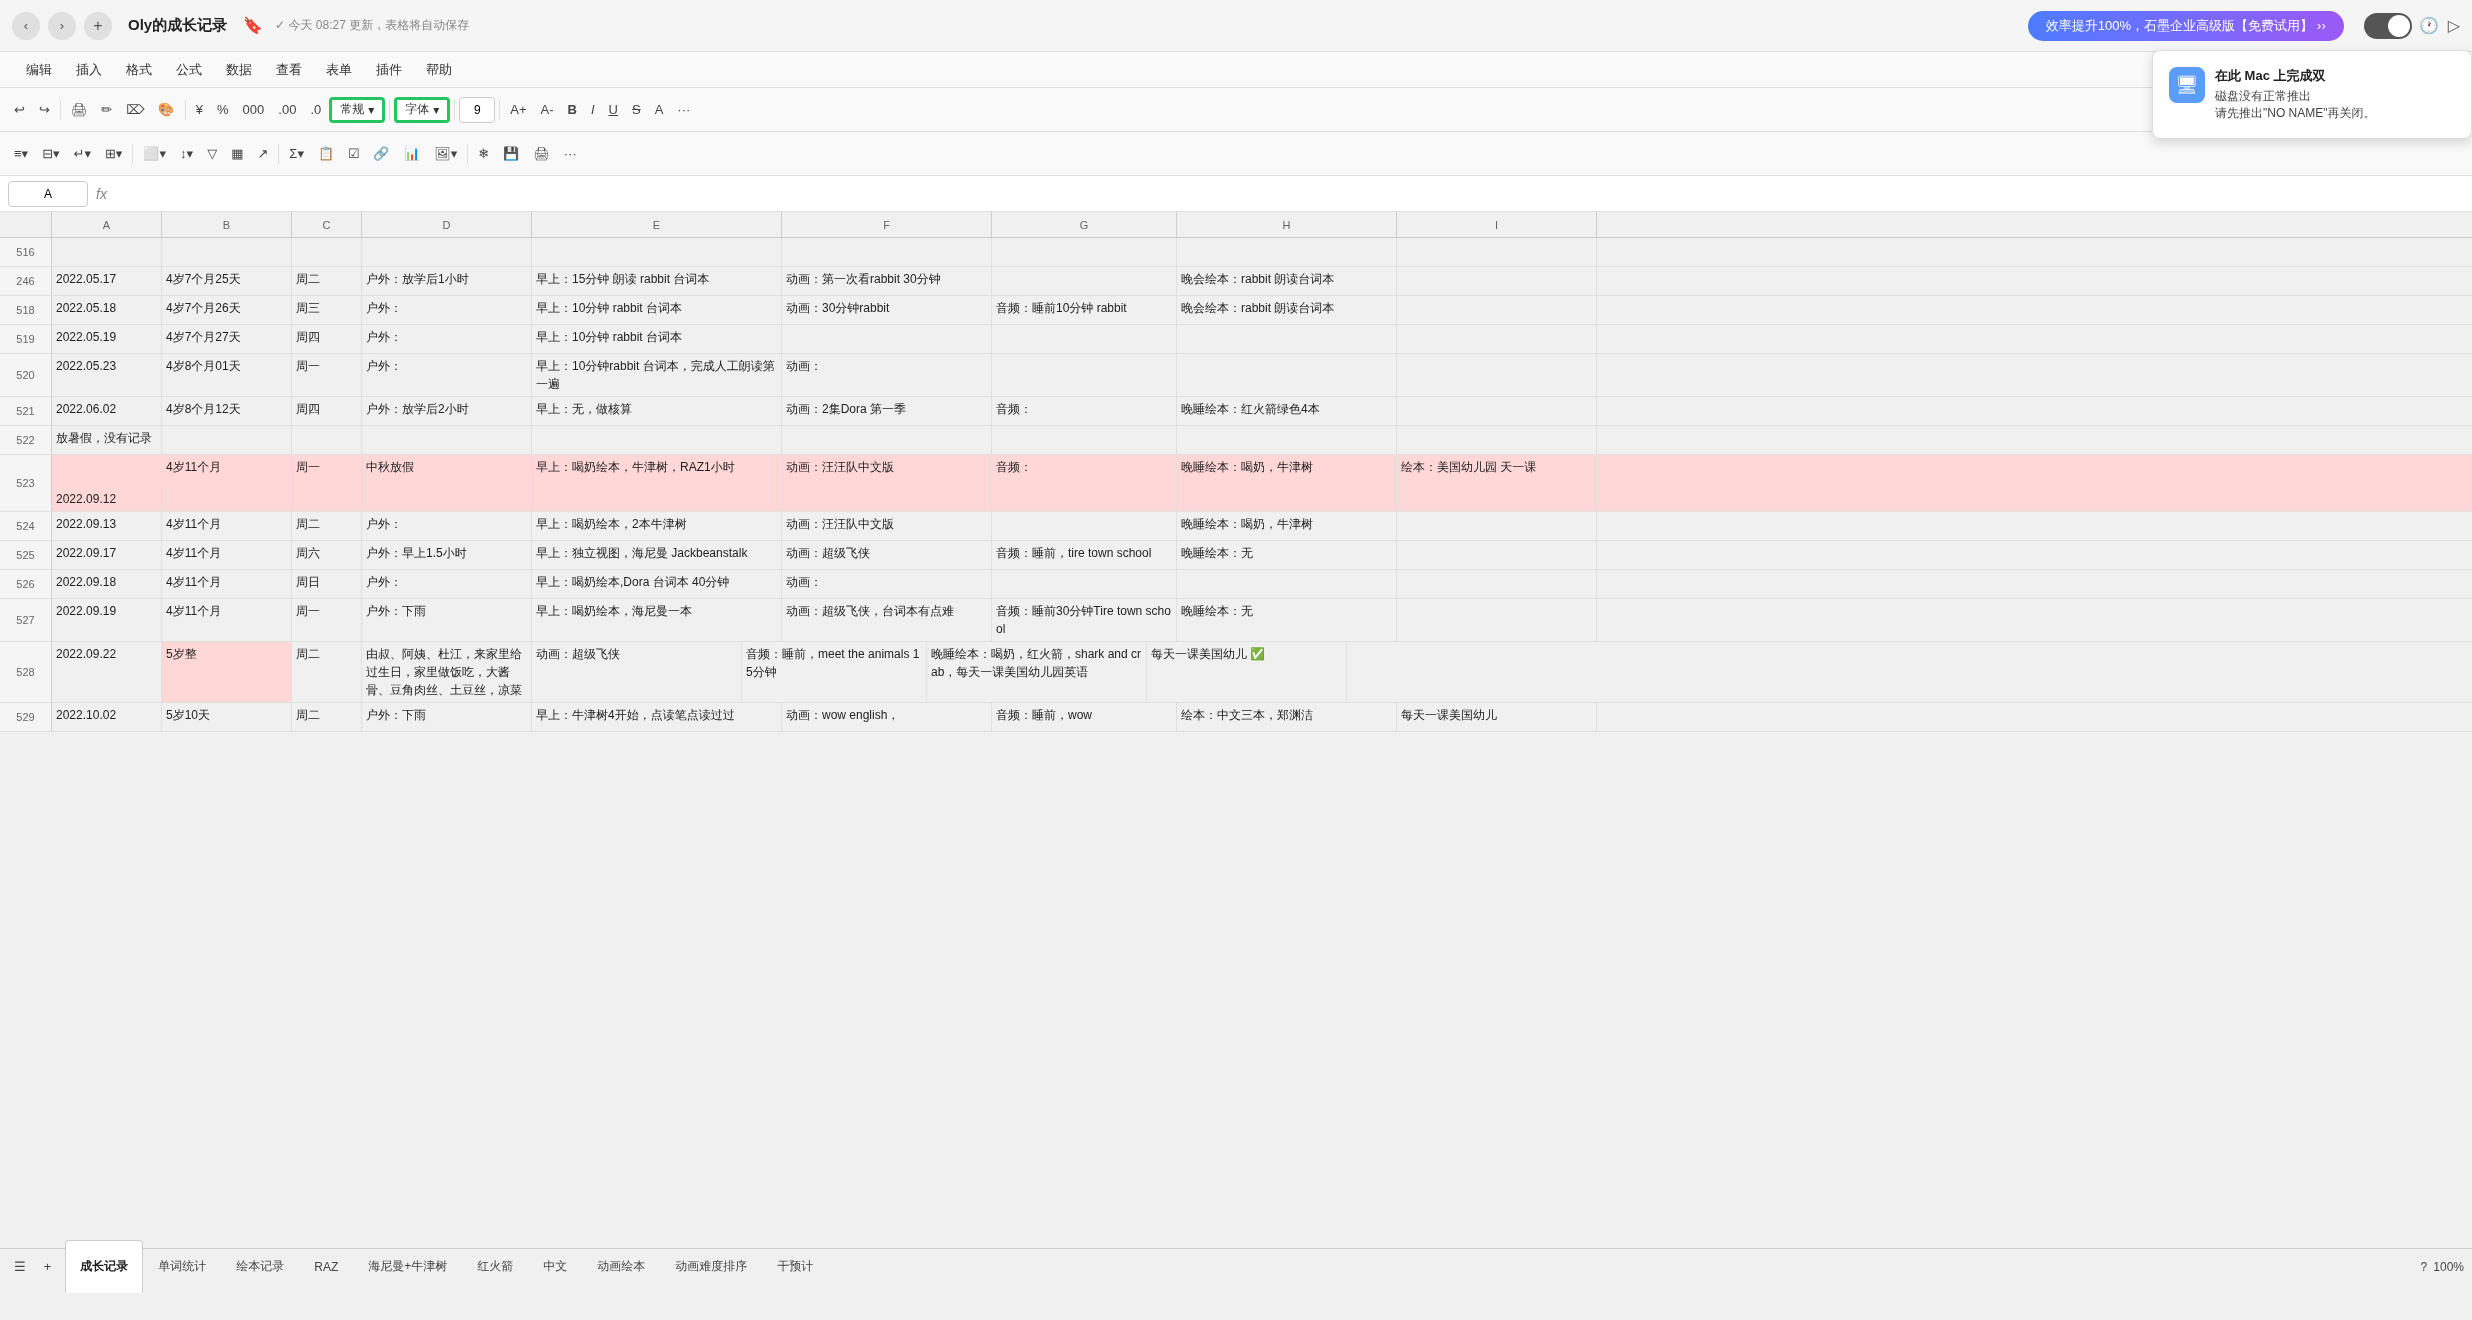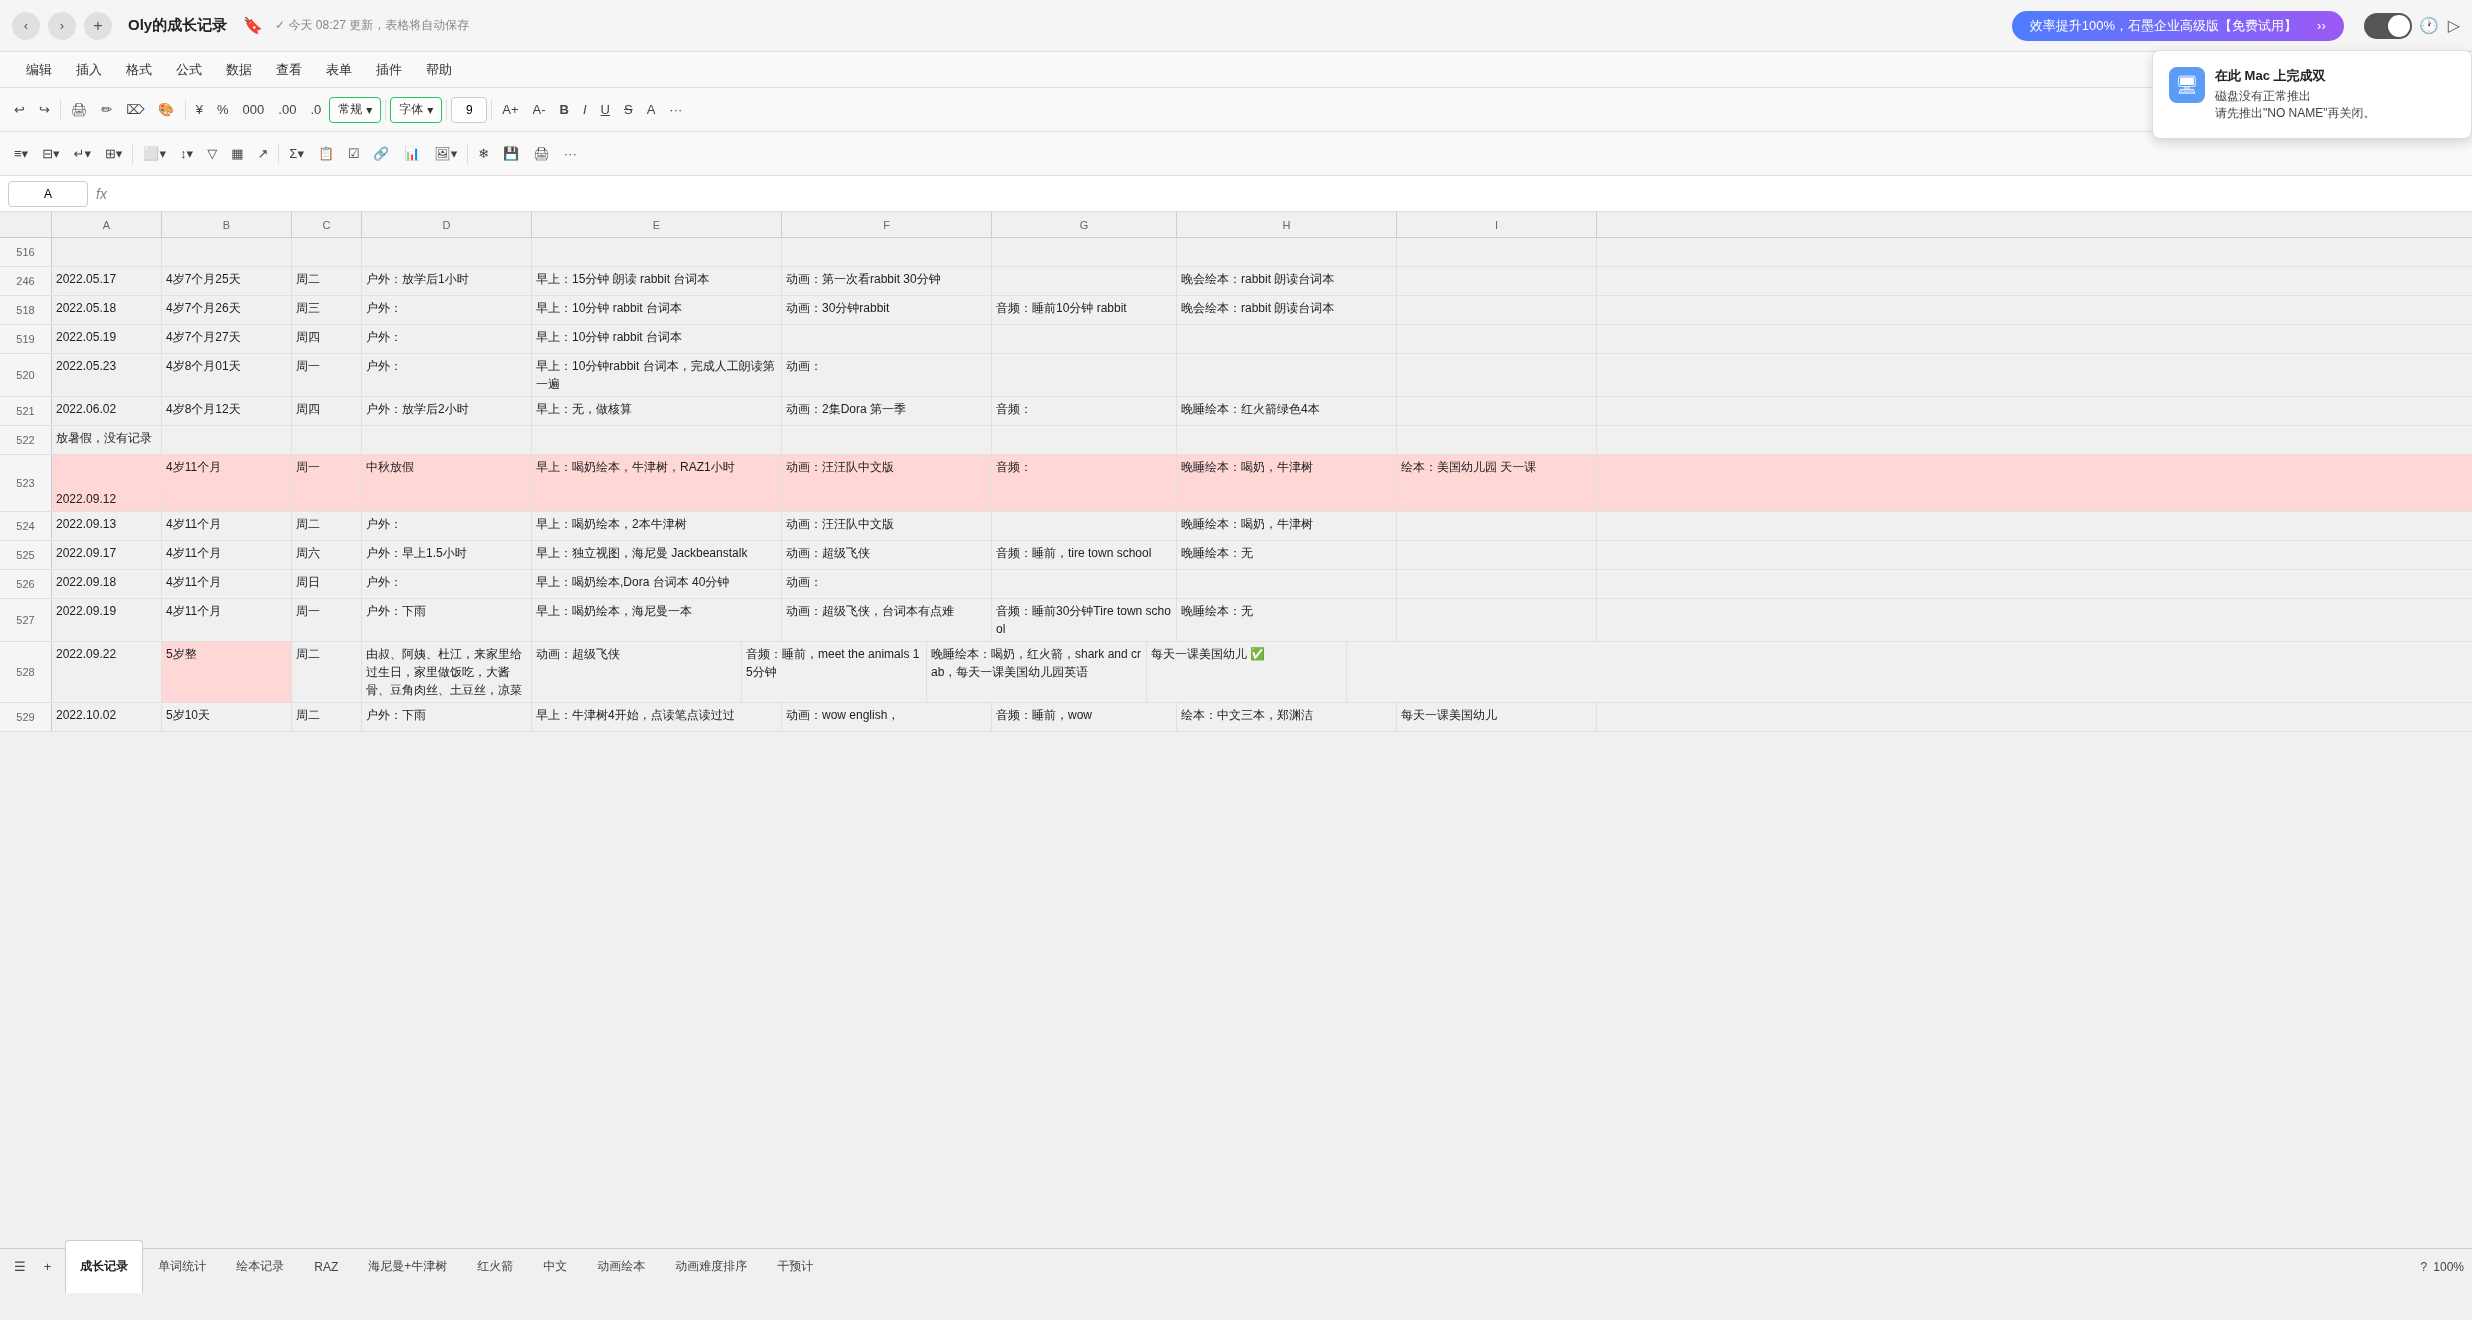--- a/index.html
+++ b/index.html
@@ -29,21 +29,21 @@
     .save-status { font-size: 12px; color: #888; margin-left: 4px; }
     .promo-btn {
       margin-left: auto;
       background: linear-gradient(90deg, #4e7cff, #9b59f5);
       color: white;
       border: none;
       border-radius: 16px;
       padding: 6px 18px;
       font-size: 13px;
       cursor: pointer;
-      display: flex; align-items: center; gap: 20px;
+      display: flex; align-items: center; gap: 4px;
     }
     .title-right-icons { display: flex; align-items: center; gap: 8px; margin-left: 12px; }
     .icon-btn { background: none; border: none; cursor: pointer; font-size: 16px; color: #555; }
     .dark-toggle { background: #555; border-radius: 20px; padding: 2px; display: flex; align-items: center; width: 48px; height: 26px; cursor: pointer; position: relative; }
     .dark-toggle-circle { width: 22px; height: 22px; background: white; border-radius: 50%; position: absolute; right: 2px; }
 
     
     .notification-popup {
       position: absolute;
       top: 50px;
@@ -89,21 +89,21 @@
       padding: 0 8px;
       gap: 2px;
       border-bottom: 1px solid #e0e0e0;
       overflow: hidden;
     }
     .tb-btn {
       height: 30px; padding: 0 6px; background: none; border: none; cursor: pointer; color: #444; font-size: 13px; border-radius: 4px; display: flex; align-items: center; gap: 2px;
     }
     .tb-sep { width: 1px; height: 20px; background: #ddd; margin: 0 2px; }
     .tb-dropdown {
-      height: 26px; padding: 0 8px; background: white; border: 1px solid #22c55e; border-radius: 4px; font-size: 12px; color: #333; cursor: pointer; display: flex; align-items: center; gap: 4px;
+      height: 26px; padding: 0 8px; background: white; border: 3px solid #22c55e; border-radius: 4px; font-size: 12px; color: #333; cursor: pointer; display: flex; align-items: center; gap: 4px;
     }
     .size-input {
       width: 36px; height: 26px; border: 1px solid #ccc; border-radius: 4px; padding: 0 4px; font-size: 12px; text-align: center;
     }
 
     
     .formula-bar {
       height: 36px;
       background: #fff;
       display: flex;

